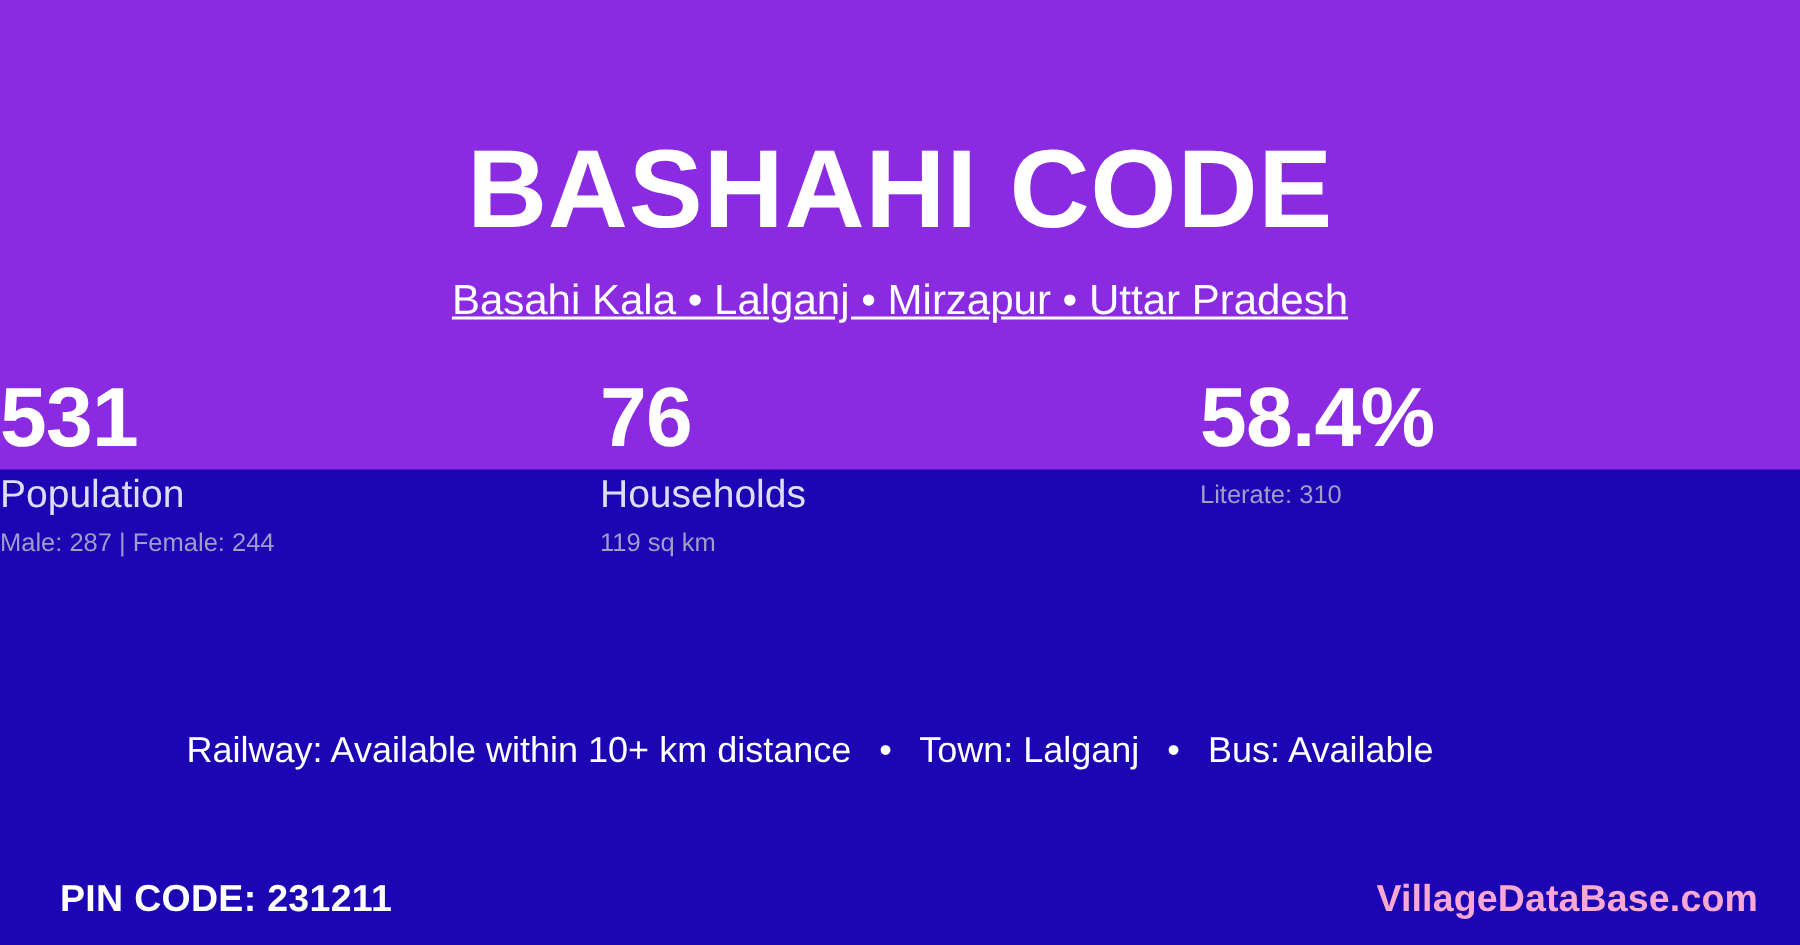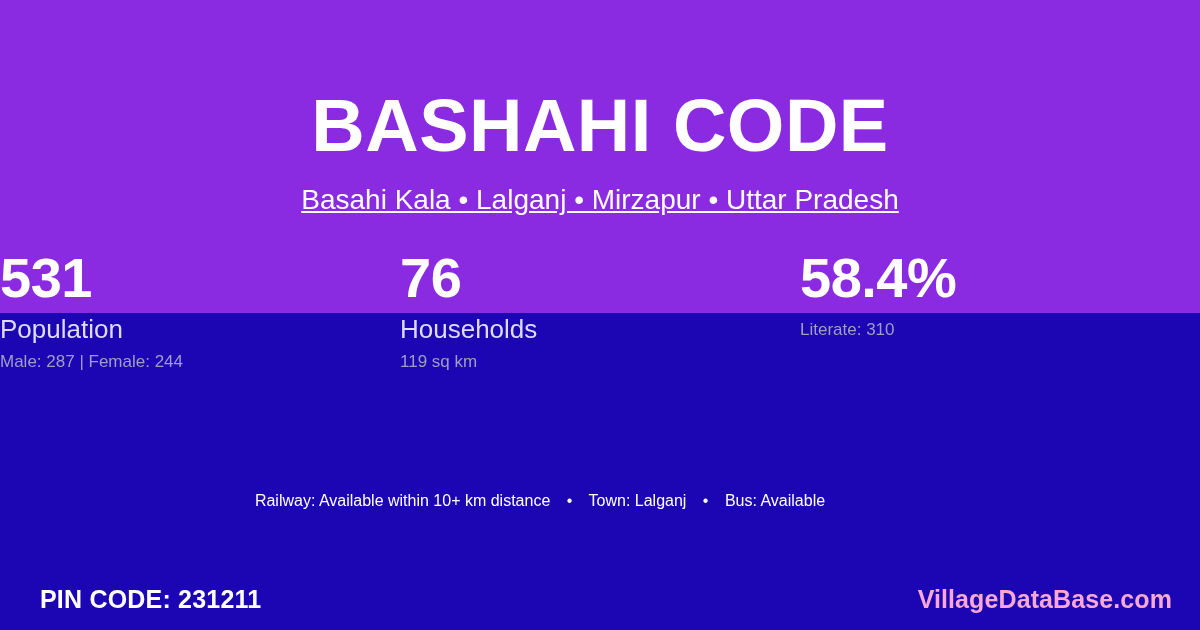--- a/index.html
+++ b/index.html
@@ -112,21 +112,21 @@
     color: #9d9ec9;
   }
 
   
   .amenities {
     position: absolute;
     left: 0;
     top: 487px;
     width: 1080px;
     text-align: center;
-    font-size: 16px;
+    font-size: 24px;
     line-height: 28px;
     color: #ffffff;
     white-space: nowrap;
   }
   .amenities .sep {
     display: inline-block;
     padding: 0 12px;
     color: #ffffff;
   }
 

